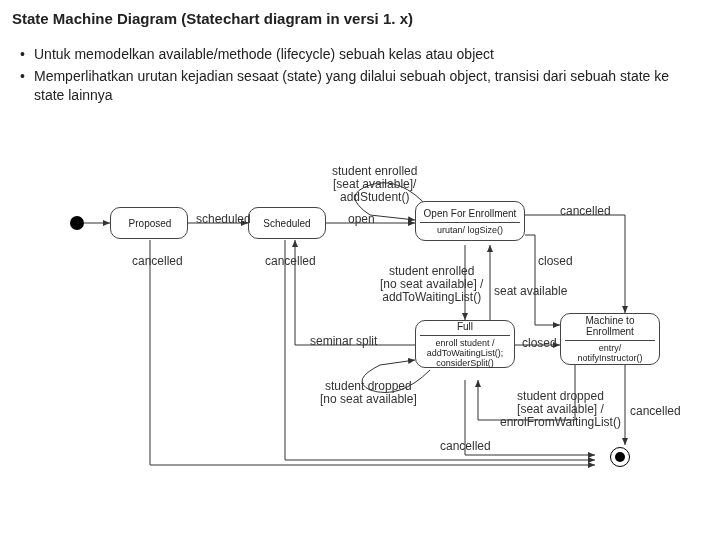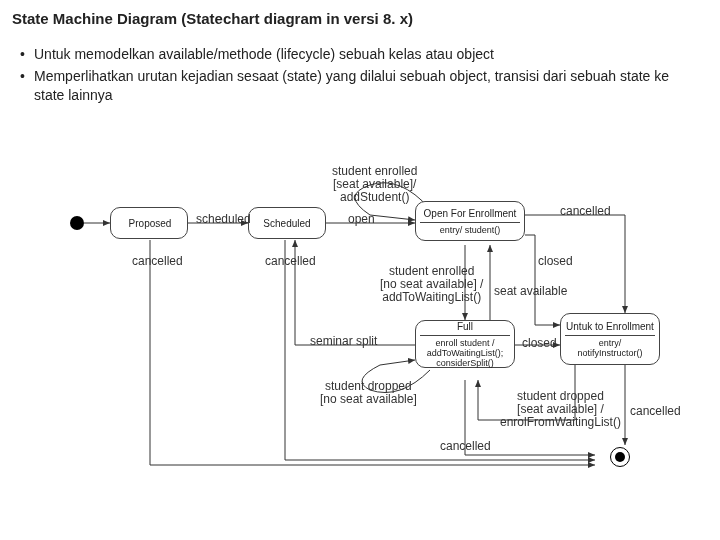--- a/index.html
+++ b/index.html
@@ -78,21 +78,21 @@
     width: 10px; height: 10px;
     background: #000;
     border-radius: 50%;
   }
   svg { position:absolute; left:0; top:0; overflow:visible; }
   .edge { stroke:#333; stroke-width:1; fill:none; }
 </style>
 </head>
 <body>
 
-<div class="title">State Machine Diagram (Statechart diagram in versi 8. x)</div>
+<div class="title">State Machine Diagram (Statechart diagram in versi 1. x)</div>
 
 <div class="bullets">
   <div class="row">
     <div class="dot">•</div>
     <div>Untuk memodelkan available/methode (lifecycle) sebuah kelas atau object</div>
   </div>
   <div class="row">
     <div class="dot">•</div>
     <div>Memperlihatkan urutan kejadian sesaat (state) yang dilalui sebuah object, transisi dari sebuah state ke state lainnya</div>
   </div>
@@ -146,33 +146,33 @@
     <div class="nm">Proposed</div>
   </div>
 
   <div class="state" style="left:178px; top:42px; width:78px; height:32px;">
     <div class="nm">Scheduled</div>
   </div>
 
   <div class="state" style="left:345px; top:36px; width:110px; height:40px;">
     <div class="nm">Open For Enrollment</div>
     <div class="divider"></div>
-    <div class="entry">entry/ student()</div>
+    <div class="entry">urutan/ logSize()</div>
   </div>
 
   <div class="state" style="left:345px; top:155px; width:100px; height:48px;">
     <div class="nm">Full</div>
     <div class="divider"></div>
     <div class="entry" style="white-space:pre;text-align:center;">enroll student /
 addToWaitingList();
 considerSplit()</div>
   </div>
 
   <div class="state" style="left:490px; top:148px; width:100px; height:52px;">
-    <div class="nm">Untuk to Enrollment</div>
+    <div class="nm">Machine to Enrollment</div>
     <div class="divider"></div>
     <div class="entry">entry/ notifyInstructor()</div>
   </div>
 
   <div class="final-outer" style="left:540px; top:282px;">
     <div class="final-inner"></div>
   </div>
 
   <div class="lbl" style="left:126px; top:48px;">scheduled</div>
   <div class="lbl" style="left:278px; top:48px;">open</div>

